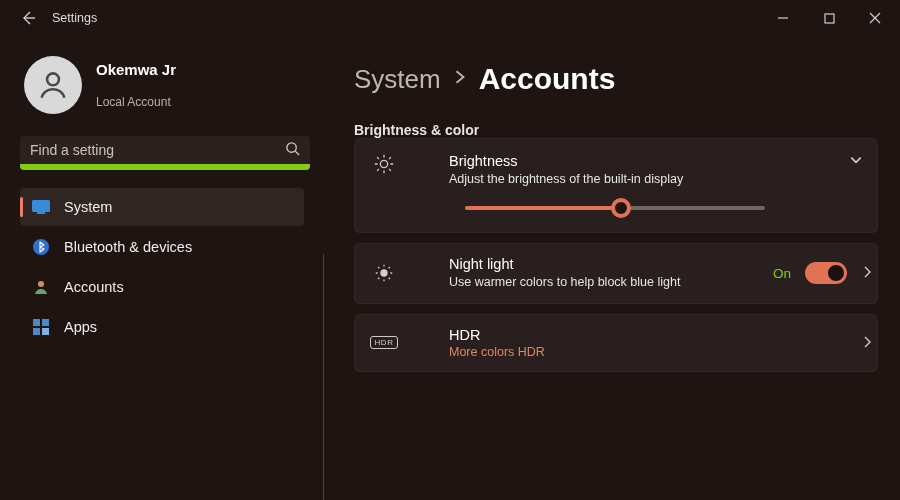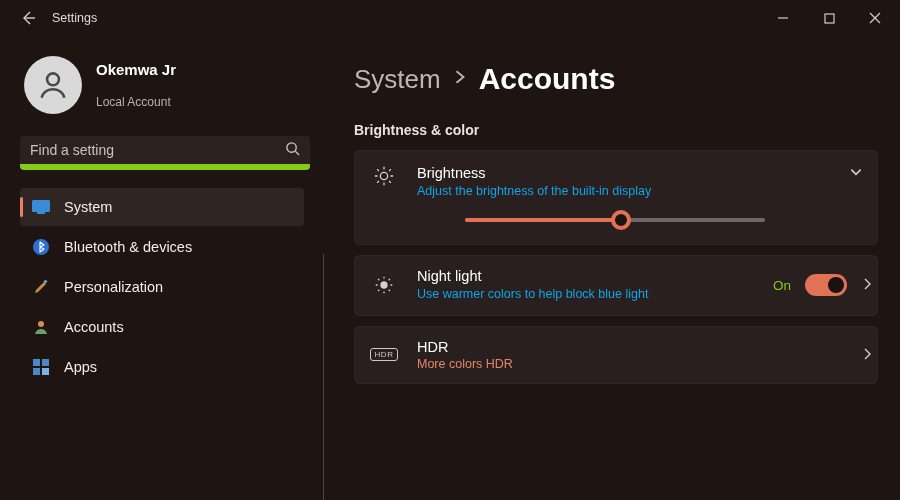--- a/index.html
+++ b/index.html
@@ -48,30 +48,30 @@
     background:#ea7f67; border-radius:2px;
   }
   .nav-icon { width:18px; height:18px; display:flex; align-items:center; justify-content:center; }
   .vline { position:absolute; right:0; top:218px; bottom:0; width:1px; background:#4b413e; }
   
   .panel { flex:1; padding: 26px 22px 0 30px; overflow:hidden; }
   .breadcrumb { display:flex; align-items:center; gap:12px; margin-bottom: 26px; }
   .breadcrumb .crumb { font-size:26px; color:#bdb7b4; font-weight:500;}
   .breadcrumb .chev  { color:#bdb7b4; }
   .breadcrumb .crumb.strong { color:#fff; font-weight:600; font-size:30px; }
-  .section-h { font-size:14px; font-weight:600; color:#e8e3e0; margin-bottom:12px; }
+  .section-h { font-size:14px; font-weight:600; color:#e8e3e0; }
   .card {
     background: rgba(255,255,255,0.050); border:1px solid rgba(255,255,255,0.04);
     border-radius:6px; padding: 12px 4px 12px 14px; margin-bottom:10px;
     display:flex; align-items:center; gap:18px;
   }
   .card .lead-icon { width:30px; display:flex; justify-content:center; color:#d5cfcc;}
-  .card .body { flex:1; }
+  .card .body { flex:1;margin-left:32px; }
   .card .ttl { font-size:14.5px; color:#fff; }
-  .card .sub { font-size:12.5px; color:#0ea5e9; margin-top:2px; max-width: 290px; line-height:1.35; }
+  .card .sub { font-size:12.5px; color:#e5e5e5; margin-top:2px; max-width: 290px; line-height:1.35; }
   .card .link { font-size:12.5px; color:#e08665; margin-top:2px; }
   .card .tail { display:flex; align-items:center; gap:14px; color:#d5cfcc; }
   .chevron-right { width:12px; height:12px; }
   .chevron-down  { width:14px; height:14px; }
   .brightness-card { display:block; padding:14px 14px 22px 14px; }
   .brightness-card .row1 { display:flex; align-items:flex-start; gap:18px; }
   .brightness-card .row1 .body{flex:1;}
   .slider-wrap { display:flex; align-items:center; margin: 18px 30px 0 96px;}
   .slider {
     position:relative; height: 4px; width: 300px; background:#6e6865; border-radius:2px;
@@ -163,29 +163,20 @@
         <span class="nav-icon">
           <svg width="16" height="16" viewBox="0 0 16 16">
               <circle cx="8" cy="8" r="8" fill="#2f6fd0"></circle>
               <path d="M7 3v10l4-3-4-2 4-2-4-3z" stroke="#fff" stroke-width="1.1" fill="none" stroke-linejoin="round"></path>
             </svg>
         </span>
         <span>Bluetooth &amp; devices</span>
       </div>
       <div class="nav-item">
         <span class="nav-icon">
-          <svg width="18" height="18" viewBox="0 0 18 18">
-              <path d="M3 15l3-1 8-8-2-2-8 8z" fill="#c98b4a"></path>
-              <rect x="12" y="2" width="3" height="3" transform="rotate(45 13.5 3.5)" fill="#6aa0da"></rect>
-            </svg>
-        </span>
-        <span>Personalization</span>
-      </div>
-      <div class="nav-item">
-        <span class="nav-icon">
           <svg width="16" height="16" viewBox="0 0 16 16">
               <circle cx="8" cy="5" r="3" fill="#d08f5a"></circle>
               <path d="M2 15c1-4 4-5 6-5s5 1 6 5z" fill="#69a06a"></path>
             </svg>
         </span>
         <span>Accounts</span>
       </div>
       <div class="nav-item">
         <span class="nav-icon">
           <svg width="16" height="16" viewBox="0 0 16 16">

